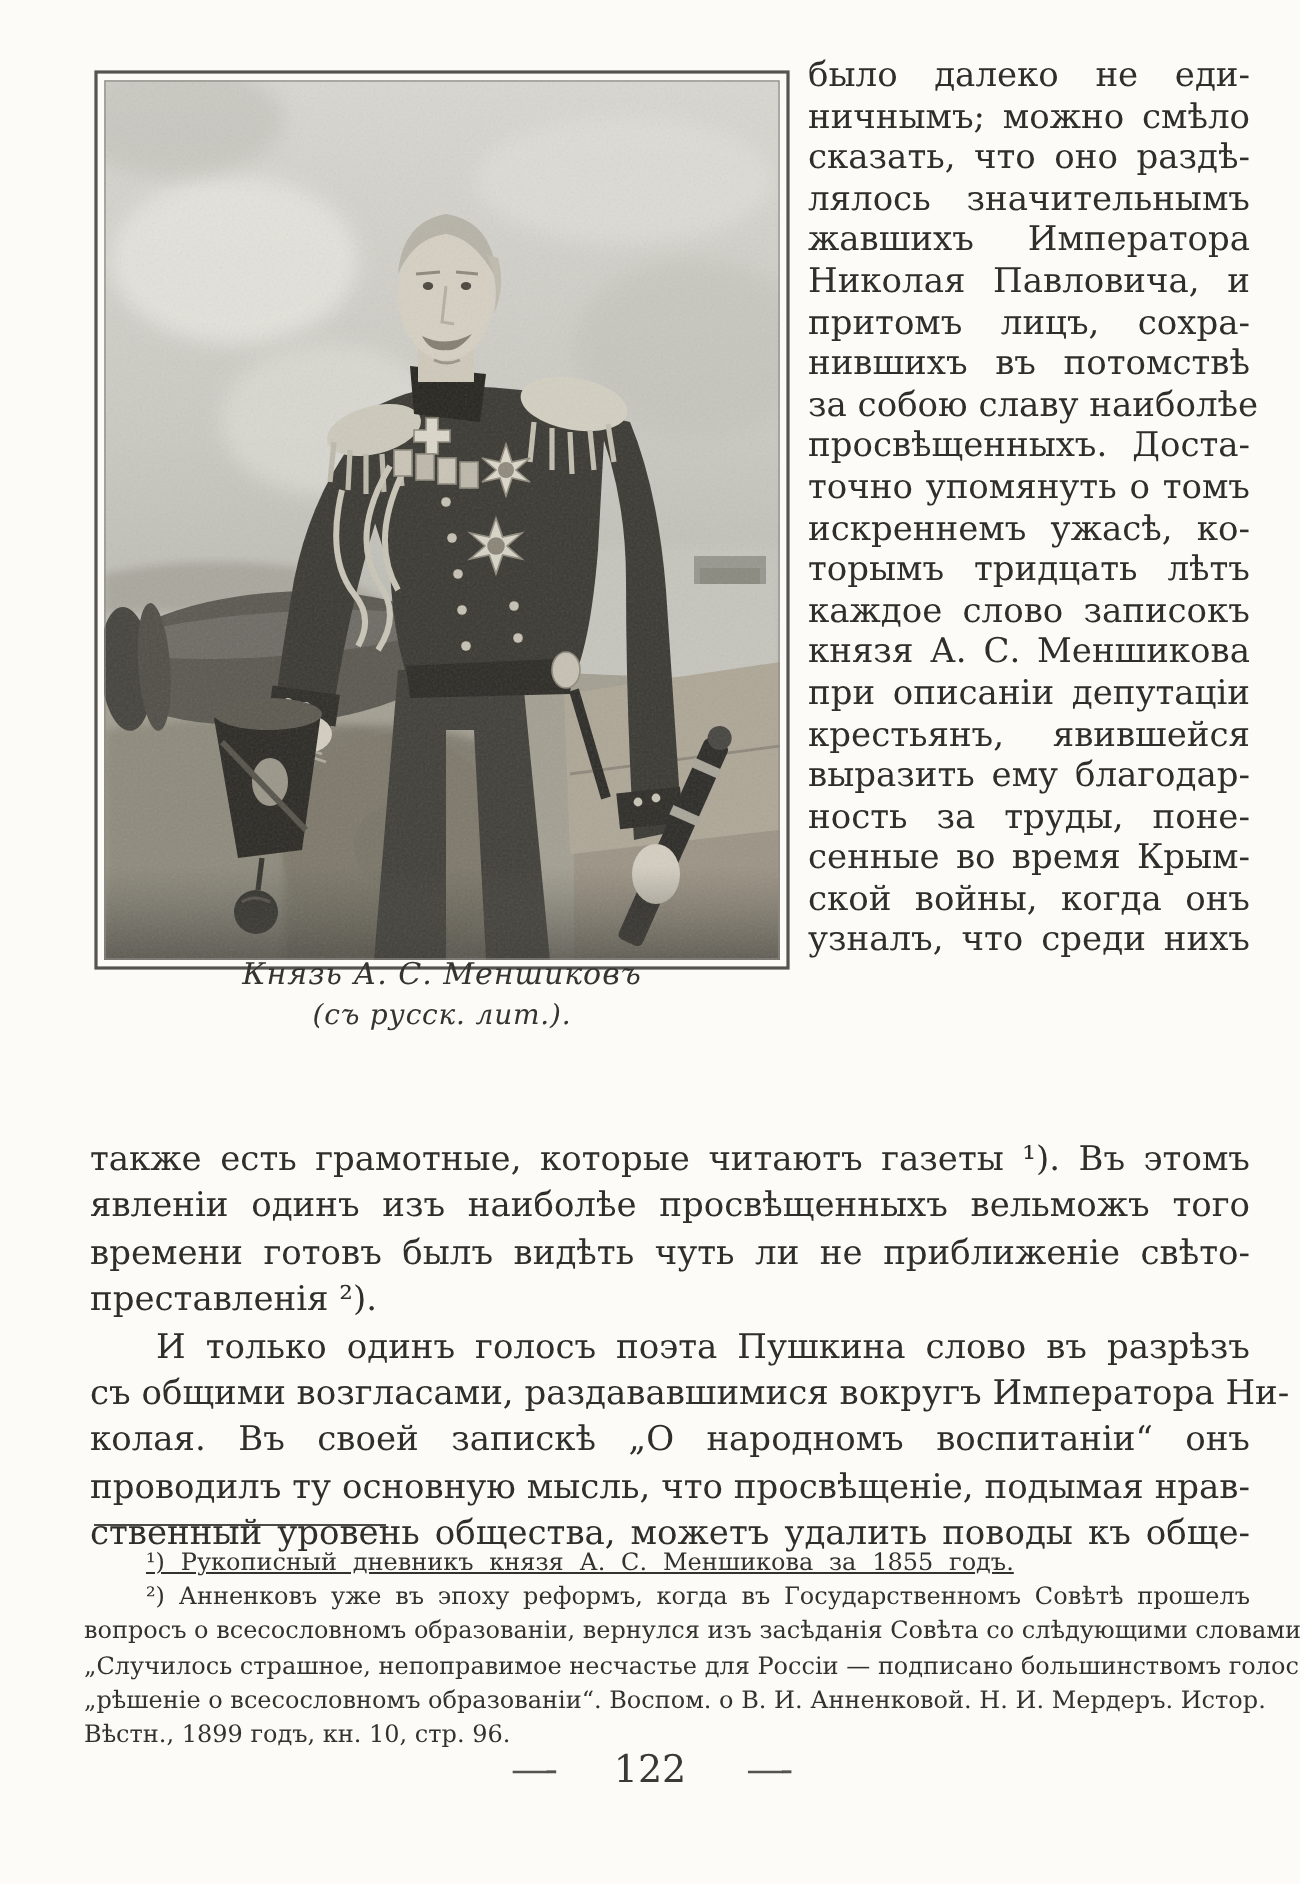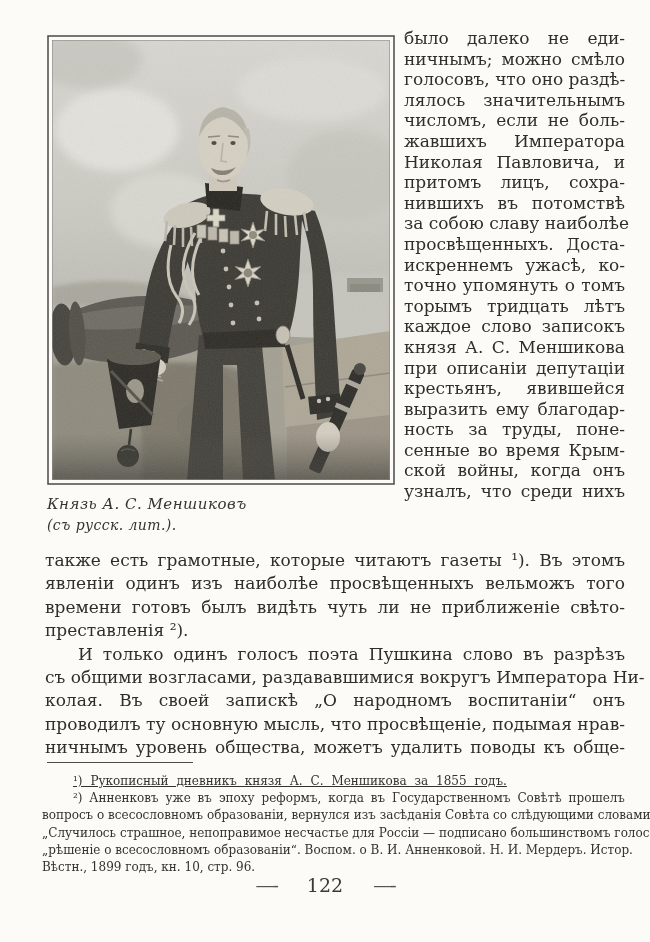--- a/index.html
+++ b/index.html
@@ -3,29 +3,29 @@
 <meta charset="utf-8">
 <style>
   html,body{margin:0;padding:0;background:#e8e8e6;}
   .page{
     position:relative;width:650px;height:942px;margin:0 auto;
     background:#fcfbf8;color:#2f2e2a;overflow:hidden;
     font-family:"DejaVu Serif","Liberation Serif",serif;
   }
   
   .portrait-wrap{position:absolute;left:47px;top:35px;width:348px;height:450px;}
-  .caption{position:absolute;left:47px;top:494px;width:348px;
+  .caption{position:absolute;left:47px;top:477px;width:348px;text-align:center;
     font-style:italic;color:#35342f;}
   .cap1{font-size:15px;letter-spacing:.5px;line-height:21px;}
   .cap2{font-size:14px;letter-spacing:.4px;line-height:20px;}
   
   .rcol{position:absolute;left:404px;top:28px;width:221px;font-size:17px;}
   .rcol .ln{line-height:20.6px;height:20.6px;white-space:nowrap;}
   
-  .bodytext{position:absolute;left:45px;top:549px;width:580px;font-size:17px;}
+  .bodytext{position:absolute;left:45px;top:569px;width:580px;font-size:17px;}
   .bodytext .ln{line-height:23.4px;height:23.4px;white-space:nowrap;}
   .jl{text-align:justify;text-align-last:justify;}
   .pl{text-align:left;text-align-last:left;}
   .ind{text-indent:33px;}
   
   .fnrule{position:absolute;left:47px;top:762px;width:146px;border-top:1.4px solid #4b4a45;}
   .footnotes{position:absolute;left:42px;top:773px;width:583px;font-size:12px;color:#33322d;}
   .footnotes .ln{line-height:17.2px;height:17.2px;white-space:nowrap;}
   .ind2{text-indent:31px;}
   .sp{word-spacing:.34em;text-decoration:underline;}
@@ -217,31 +217,30 @@
   </div>
 
   <div class="caption">
     <div class="cap1">Князь А. С. Меншиковъ</div>
     <div class="cap2">(съ русск. лит.).</div>
   </div>
 
   <div class="rcol">
     <div class="ln jl">было далеко не еди-</div>
     <div class="ln jl">ничнымъ; можно смѣло</div>
-    <div class="ln jl">голосовъ, что оно раздѣ-</div>
+    <div class="ln jl">сказать, что оно раздѣ-</div>
     <div class="ln jl">лялось значительнымъ</div>
-    <div class="ln jl">числомъ, если не боль-</div>
     <div class="ln jl">жавшихъ Императора</div>
     <div class="ln jl">Николая Павловича, и</div>
     <div class="ln jl">притомъ лицъ, сохра-</div>
     <div class="ln jl">нившихъ въ потомствѣ</div>
     <div class="ln jl">за собою славу наиболѣе</div>
     <div class="ln jl">просвѣщенныхъ. Доста-</div>
+    <div class="ln jl">точно упомянуть о томъ</div>
     <div class="ln jl">искреннемъ ужасѣ, ко-</div>
-    <div class="ln jl">точно упомянуть о томъ</div>
     <div class="ln jl">торымъ тридцать лѣтъ</div>
     <div class="ln jl">каждое слово записокъ</div>
     <div class="ln jl">князя А. С. Меншикова</div>
     <div class="ln jl">при описаніи депутаціи</div>
     <div class="ln jl">крестьянъ, явившейся</div>
     <div class="ln jl">выразить ему благодар-</div>
     <div class="ln jl">ность за труды, поне-</div>
     <div class="ln jl">сенные во время Крым-</div>
     <div class="ln jl">ской войны, когда онъ</div>
     <div class="ln jl">узналъ, что среди нихъ</div>
@@ -249,21 +248,21 @@
 
   <div class="bodytext">
     <div class="ln jl">также есть грамотные, которые читаютъ газеты ¹). Въ этомъ</div>
     <div class="ln jl">явленіи одинъ изъ наиболѣе просвѣщенныхъ вельможъ того</div>
     <div class="ln jl">времени готовъ былъ видѣть чуть ли не приближеніе свѣто-</div>
     <div class="ln pl">преставленія ²).</div>
     <div class="ln jl ind">И только одинъ голосъ поэта Пушкина слово въ разрѣзъ</div>
     <div class="ln jl">съ общими возгласами, раздававшимися вокругъ Императора Ни-</div>
     <div class="ln jl">колая. Въ своей запискѣ „О народномъ воспитаніи“ онъ</div>
     <div class="ln jl">проводилъ ту основную мысль, что просвѣщеніе, подымая нрав-</div>
-    <div class="ln jl">ничнымъ уровень общества, можетъ удалить поводы къ обще-</div>
+    <div class="ln jl">ственный уровень общества, можетъ удалить поводы къ обще-</div>
   </div>
 
   <div class="fnrule"></div>
   <div class="footnotes">
     <div class="ln pl ind2 sp">¹) Рукописный дневникъ князя А. С. Меншикова за 1855 годъ.</div>
     <div class="ln jl ind2">²) Анненковъ уже въ эпоху реформъ, когда въ Государственномъ Совѣтѣ прошелъ</div>
     <div class="ln jl">вопросъ о всесословномъ образованіи, вернулся изъ засѣданія Совѣта со слѣдующими словами:</div>
     <div class="ln jl">„Случилось страшное, непоправимое несчастье для Россіи — подписано большинствомъ голосовъ</div>
     <div class="ln jl">„рѣшеніе о всесословномъ образованіи“. Воспом. о В. И. Анненковой. Н. И. Мердеръ. Истор.</div>
     <div class="ln pl">Вѣстн., 1899 годъ, кн. 10, стр. 96.</div>

